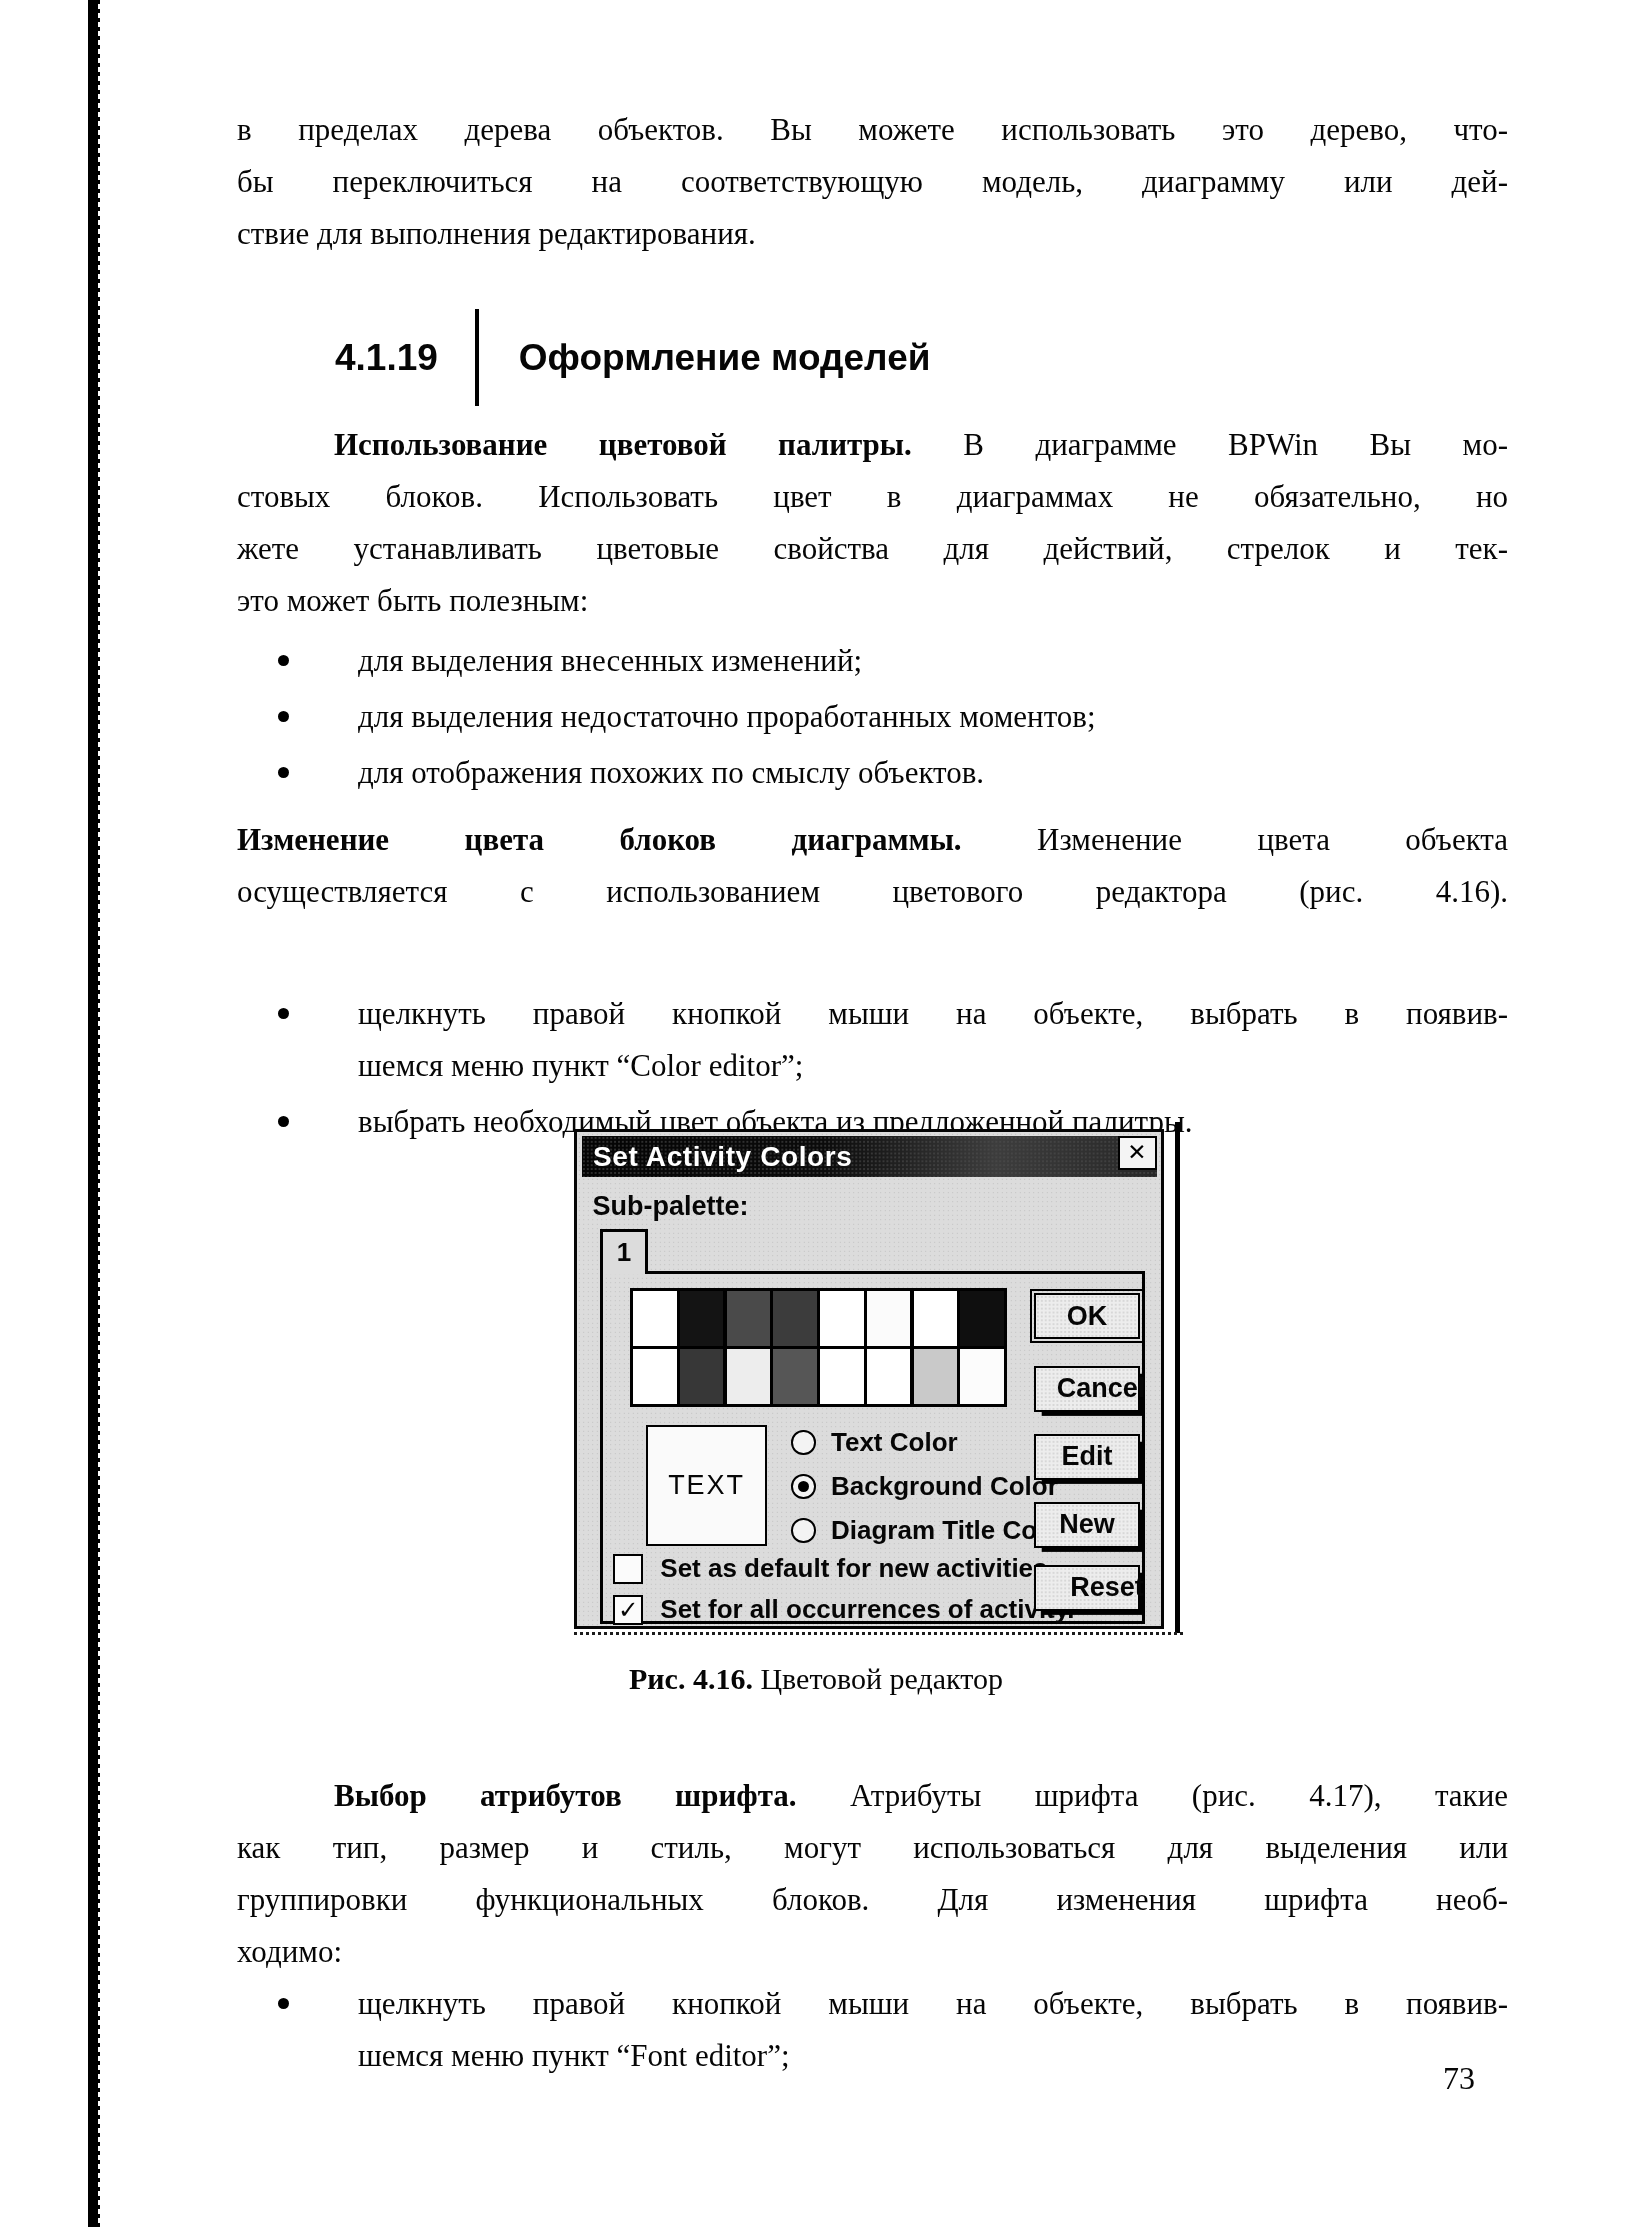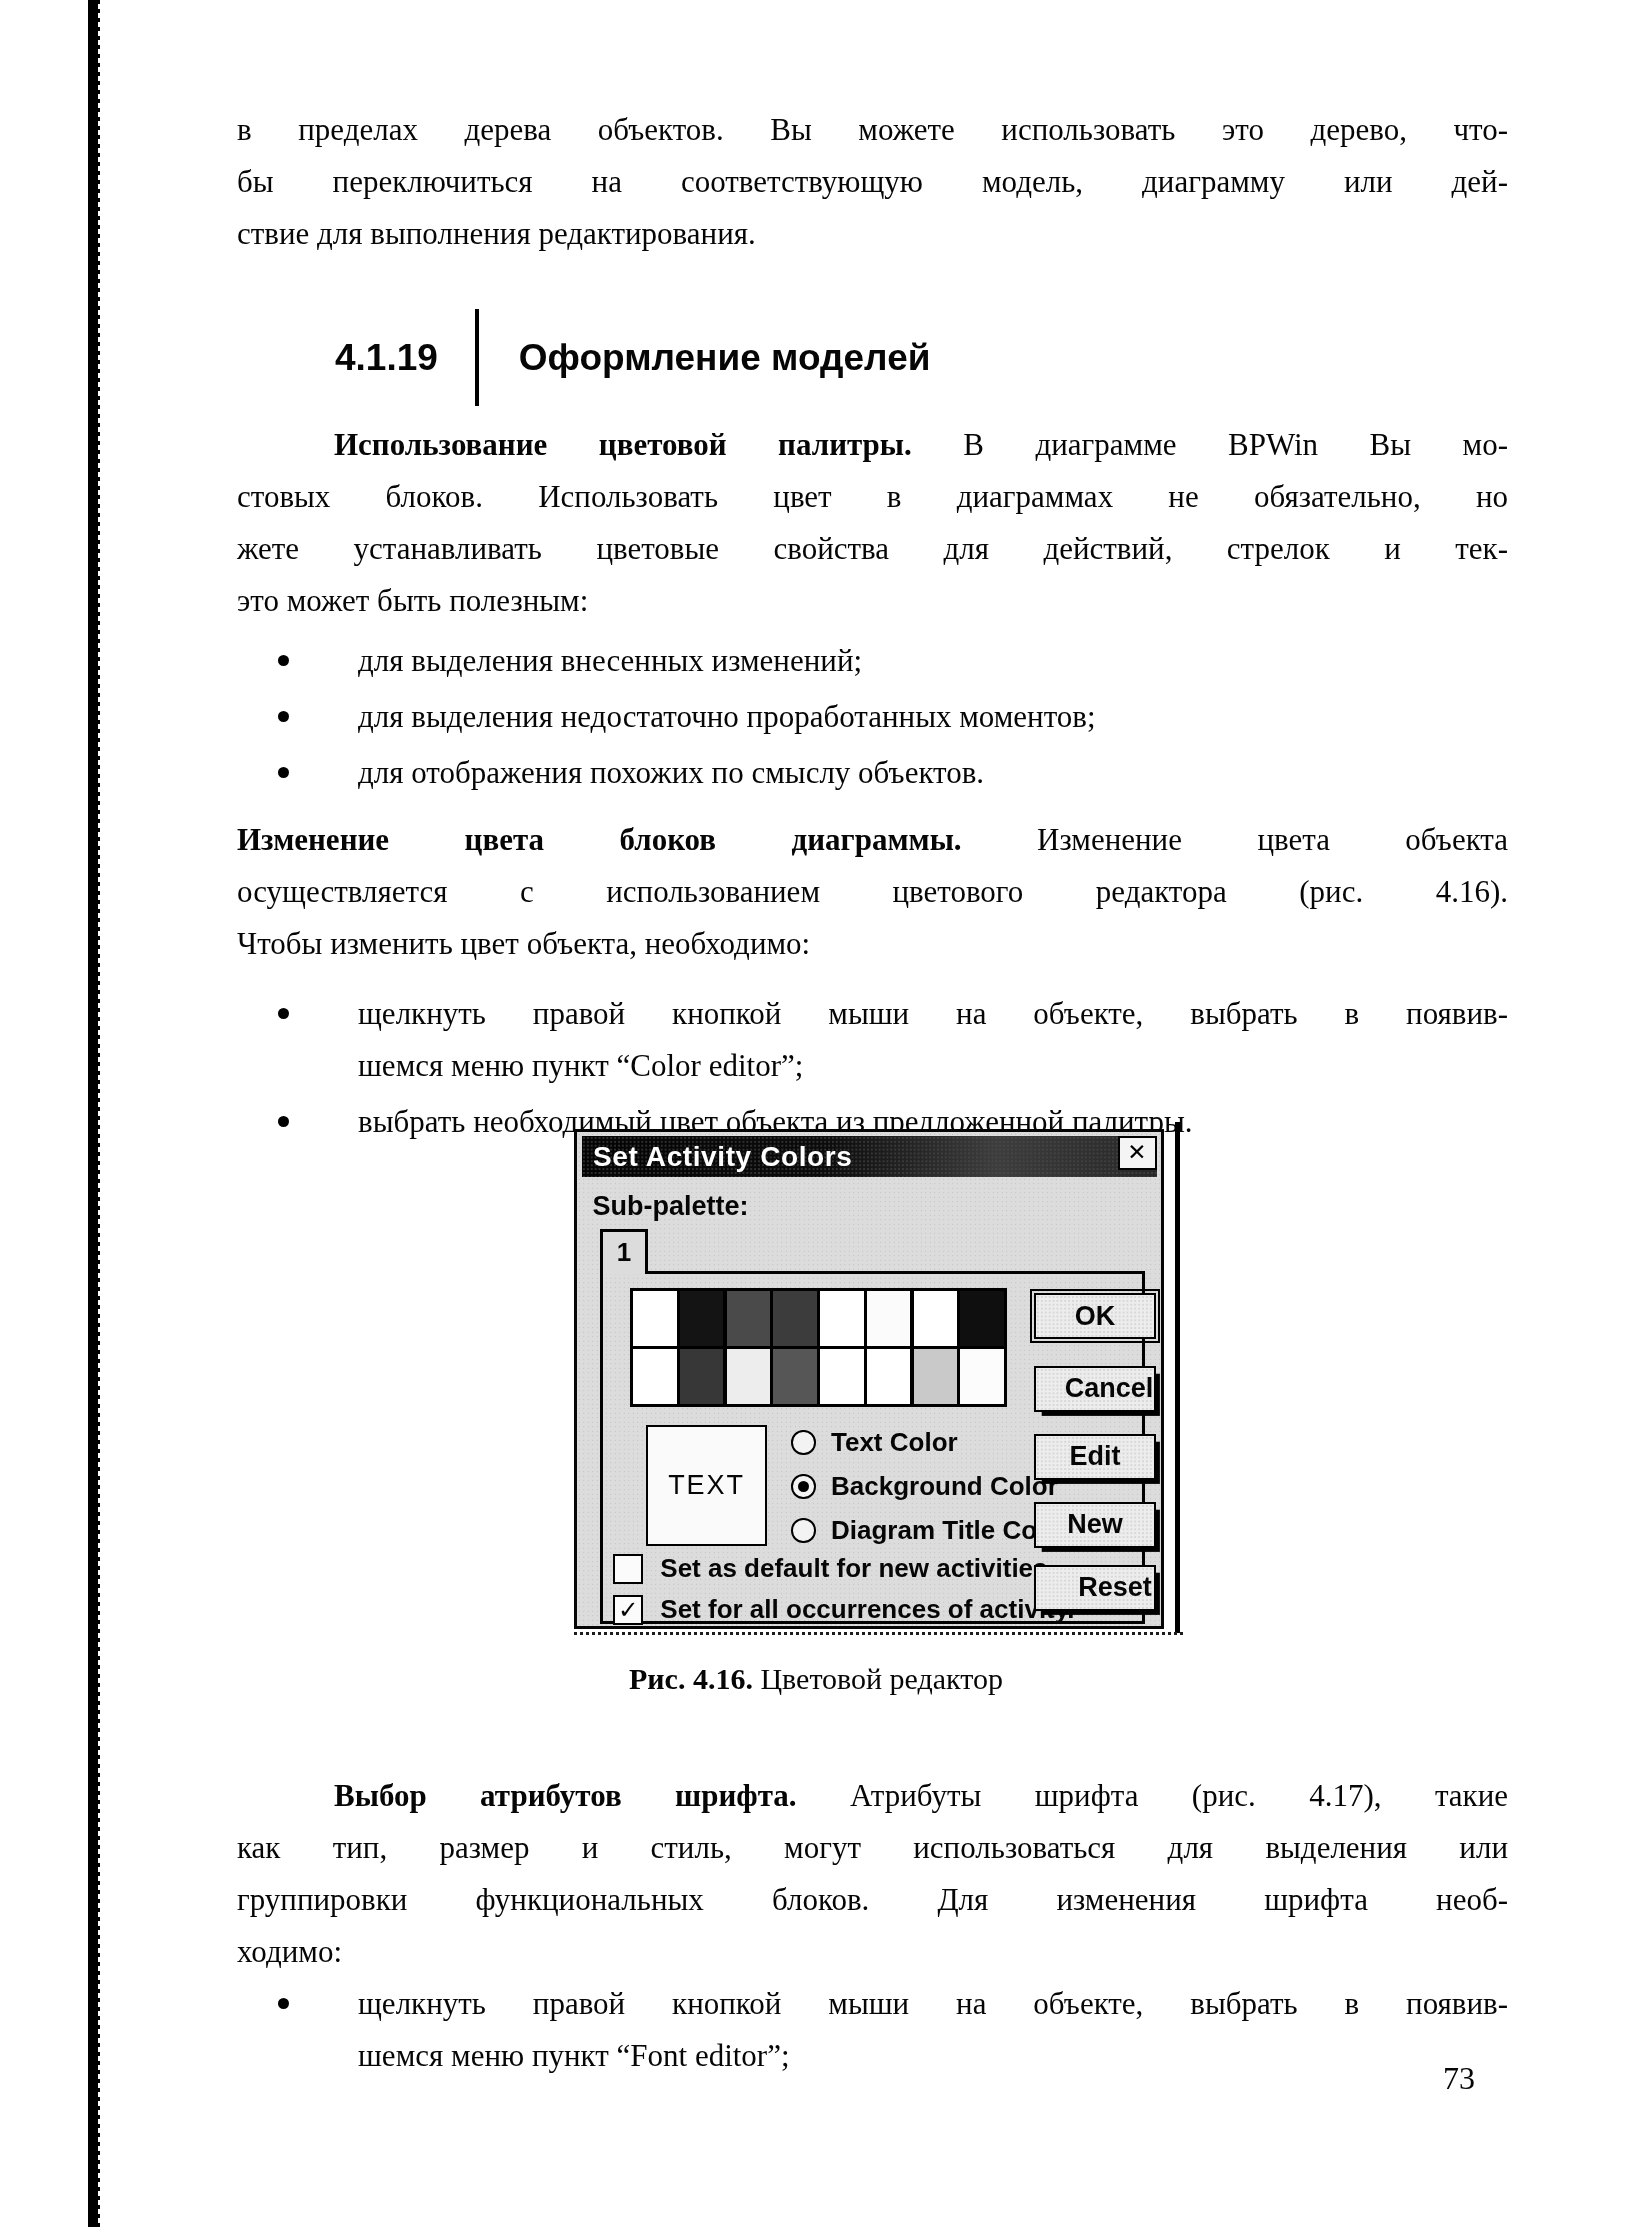--- a/index.html
+++ b/index.html
@@ -67,21 +67,21 @@
     background:#fafafa;border:2.6px solid #000;display:flex;align-items:center;justify-content:center;
     font-size:27px;letter-spacing:1.9px;font-weight:400;margin-left:16px;}
   .radiorow{position:absolute;left:188px;height:35px;display:flex;align-items:center;gap:15.5px;}
   .radio{width:24.5px;height:24.5px;box-sizing:border-box;border:2.6px solid #000;border-radius:50%;
     background:#f3f3f3;position:relative;flex:0 0 auto;}
   .radio.selected::after{content:"";position:absolute;inset:4.5px;border-radius:50%;background:#000;}
   .rclabel{font-weight:700;font-size:26px;white-space:nowrap;}
   .checkrow{position:absolute;left:10.3px;height:32px;display:flex;align-items:center;gap:17px;}
   .checkbox{width:30px;height:30px;box-sizing:border-box;border:2.6px solid #000;background:#fbfbfb;
     display:flex;align-items:center;justify-content:center;font-size:24.5px;font-weight:700;flex:0 0 auto;}
-  .dbtn{position:absolute;left:431px;width:122px;height:46px;box-sizing:border-box;
+  .dbtn{position:absolute;left:431px;width:106px;height:46px;box-sizing:border-box;
     background-color:#ededed;background-image:radial-gradient(circle,#c6c6c6 0.6px,transparent 0.8px);
     background-size:3.9px 3.9px;border:2.6px solid #000;display:flex;align-items:center;justify-content:center;
     font-weight:700;font-size:27px;}
   .dbtn.shadow{box-shadow:5.8px 5.8px 0 -1.9px #000;}
   .dbtn.default{outline:2.6px solid #000;outline-offset:2.6px;}
 </style>
 </head>
 <body>
 
 <div class="edge-bar"></div>
@@ -113,21 +113,20 @@
       <div class="nline">для выделения недостаточно проработанных моментов;</div>
     </li>
   <li>
       <div class="nline">для отображения похожих по смыслу объектов.</div>
     </li>
 </ul>
 
 <div class="tblock" style="top:814px;">
   <div class="jline"><span class="lead">Изменение цвета блоков диаграммы.</span><span> Изменение цвета объекта</span></div>
   <div class="jline">осуществляется с использованием цветового редактора (рис. 4.16).</div>
-  <div class="nline">Чтобы изменить цвет объекта, необходимо:</div>
 </div>
 
 <ul class="blist" style="top:988px;">
   <li>
     <div class="jline">щелкнуть правой кнопкой мыши на объекте, выбрать в появив-</div>
     <div class="nline">шемся меню пункт “Color editor”;</div>
   </li>
   <li>
       <div class="nline">выбрать необходимый цвет объекта из предложенной палитры.</div>
     </li>

